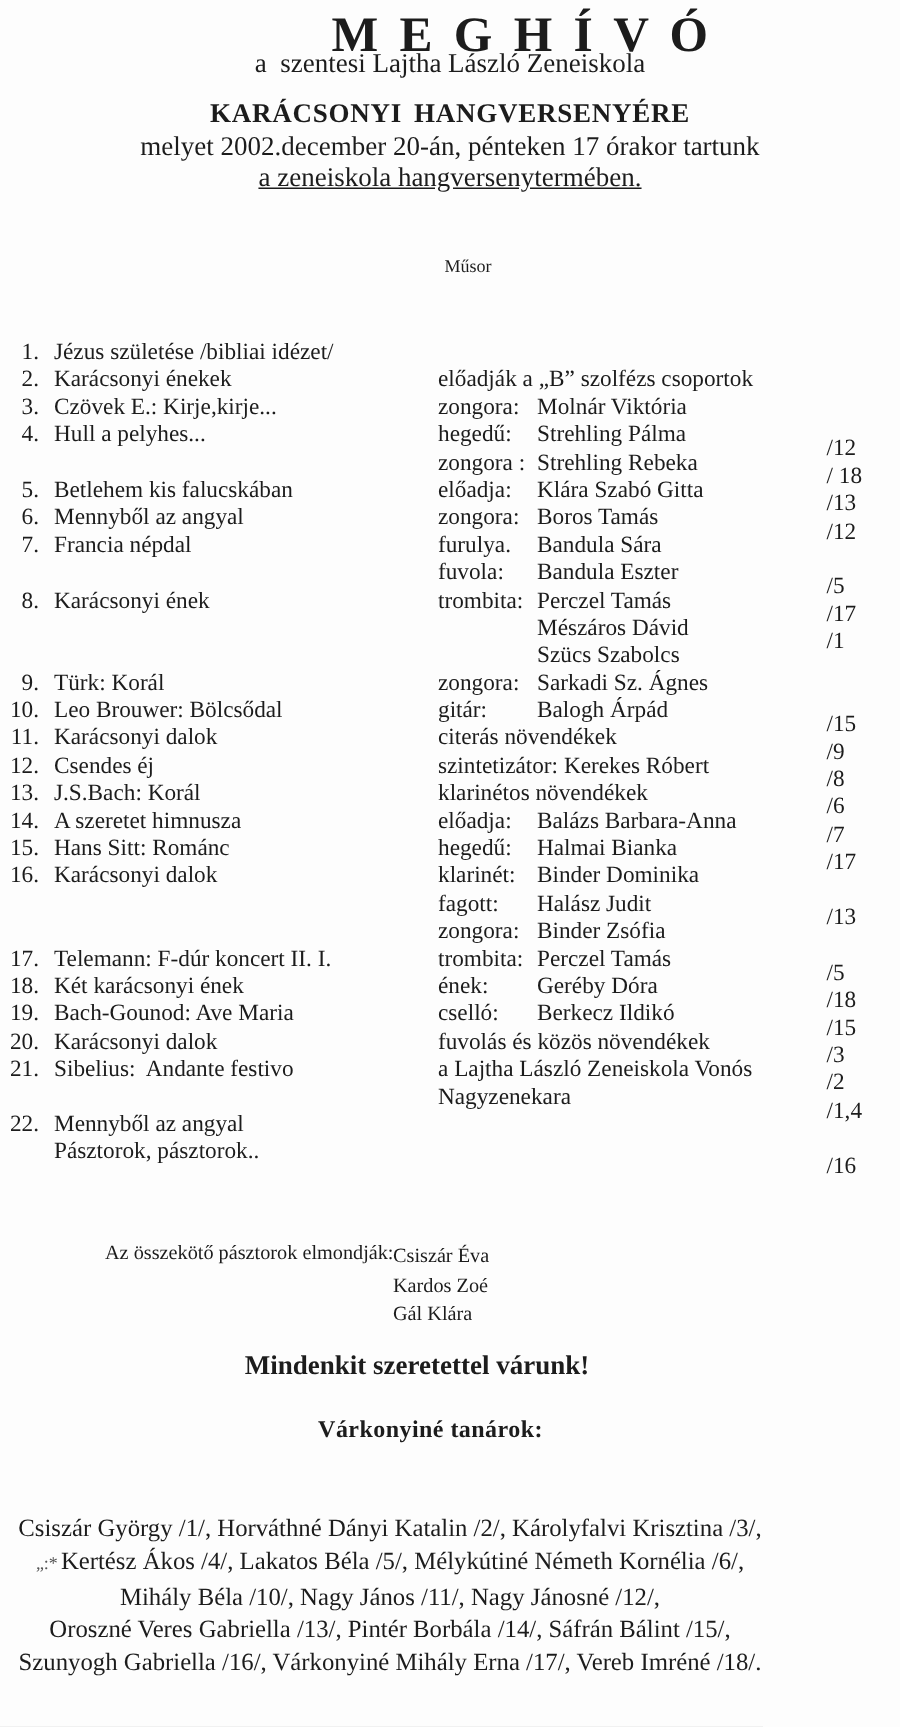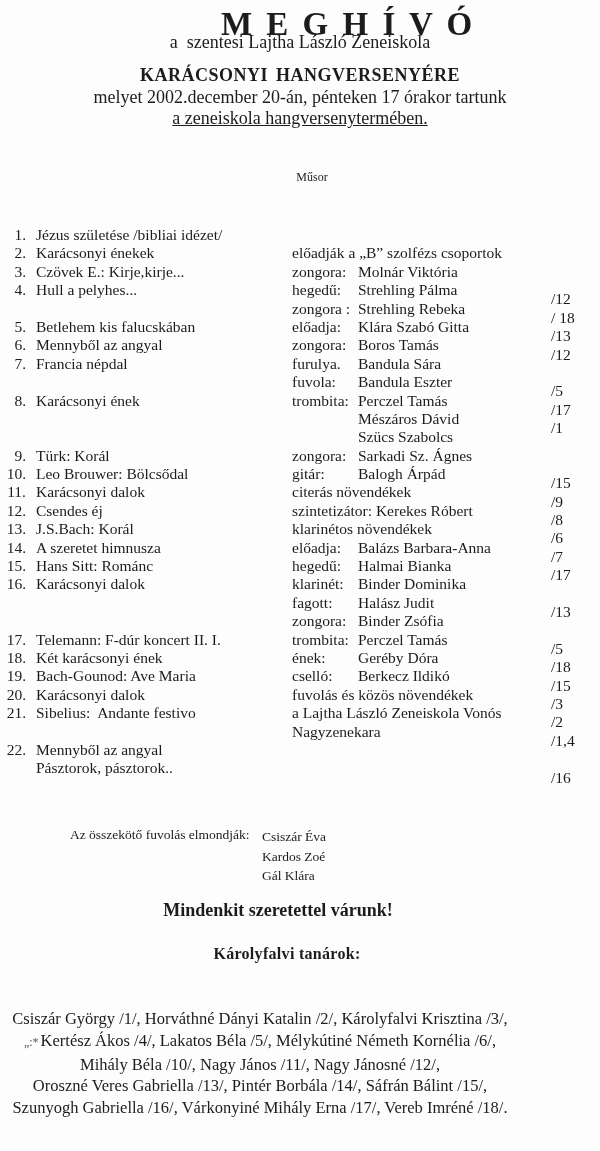--- a/index.html
+++ b/index.html
@@ -220,29 +220,29 @@
       </div>
       <div class="prow">
         <span class="c-num">22.</span>
         <span class="c-title">Mennyből az angyal</span>
       </div>
       <div class="prow">
         <span class="c-title">Pásztorok, pásztorok..</span>
       </div>
     </div>
 
-  <div class="narr-prefix">Az összekötő fuvolás elmondják:</div>
+  <div class="narr-prefix">Az összekötő pásztorok elmondják:</div>
   <div class="narr-names">
       <div>Csiszár Éva</div>
       <div>Kardos Zoé</div>
       <div>Gál Klára</div>
     </div>
 
   <div id="closing">Mindenkit szeretettel várunk!</div>
-  <div id="teachers-h">Károlyfalvi tanárok:</div>
+  <div id="teachers-h">Várkonyiné tanárok:</div>
   <div class="tlist">
       <div class="tline"><span class="">Csiszár György /1/, Horváthné Dányi Katalin /2/, Károlyfalvi Krisztina /3/,</span></div>
       <div class="tline"><span class="artifact">„:*</span><span class="">Kertész Ákos /4/, Lakatos Béla /5/, Mélykútiné Németh Kornélia /6/,</span></div>
       <div class="tline"><span class="">Mihály Béla /10/, Nagy János /11/, Nagy Jánosné /12/,</span></div>
       <div class="tline"><span class="">Oroszné Veres Gabriella /13/, Pintér Borbála /14/, Sáfrán Bálint /15/,</span></div>
       <div class="tline"><span class="">Szunyogh Gabriella /16/, Várkonyiné Mihály Erna /17/, Vereb Imréné /18/.</span></div>
     </div>
 </div>
 
 </body></html>

